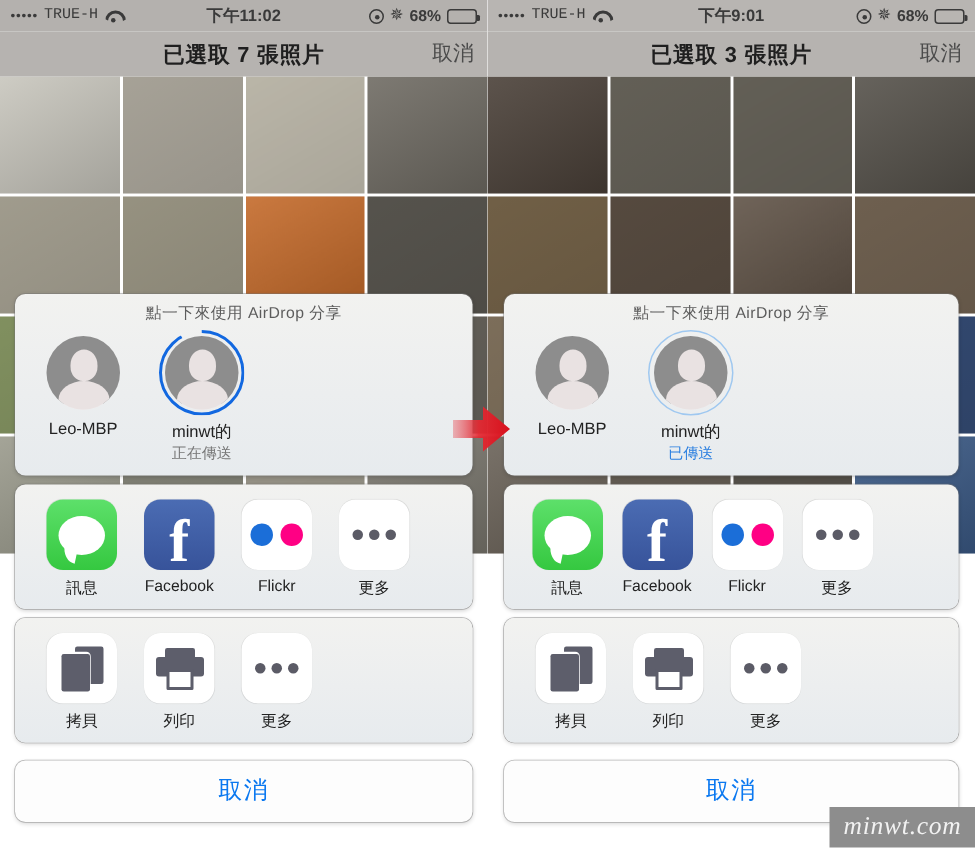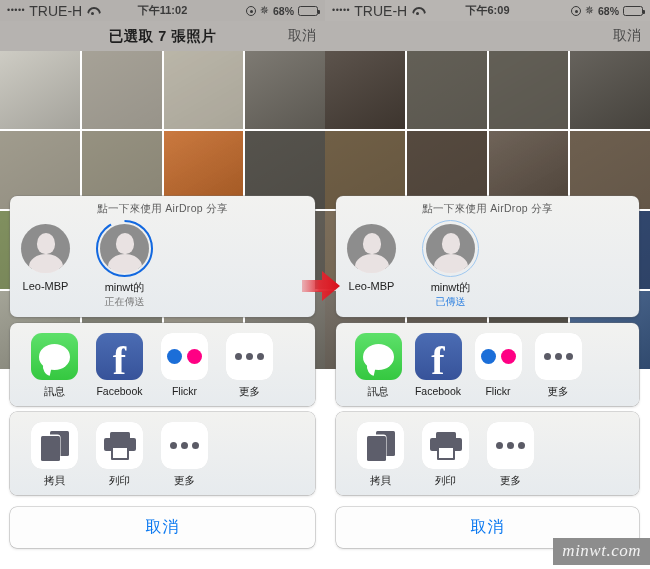--- a/index.html
+++ b/index.html
@@ -18,21 +18,21 @@
   
   .statusbar {
     position: relative; height: 21px; width: 100%;
     background: #b4b1ae;
     display: flex; align-items: center;
     font-size: 11px; color: #3a3a3a; z-index: 6;
   }
   .phone.right .statusbar { background: #b8b5b2; }
   .sb-left { display: flex; align-items: center; gap: 4px; padding-left: 7px; }
   .dots { letter-spacing: 0.5px; font-size: 9px; line-height: 1; }
-  .carrier { font-size: 14px; font-weight: 500; }
+  .carrier { font-size: 10px; font-weight: 500; font-family: Liberation Mono, monospace; }
   .wifi-ic { display:inline-block; width: 12px; height: 10px; position: relative; }
   .wifi-ic::before{
     content:""; position:absolute; left:1px; top:1px; width:10px; height:10px;
     border: 2px solid #3a3a3a; border-radius: 50%;
     clip-path: polygon(0 0, 100% 0, 100% 45%, 50% 70%, 0 45%);
   }
   .wifi-ic::after{
     content:""; position:absolute; left:4.5px; top:6px; width:3px; height:3px;
     background:#3a3a3a; border-radius:50%;
   }
@@ -70,21 +70,21 @@
 
   .panel {
     background: linear-gradient(180deg,#f2f2f0 0%, #eceeef 55%, #e7ebee 100%);
     border-radius: 7px;
     box-shadow: 0 0 0 .5px rgba(120,120,120,.55), 0 1px 3px rgba(0,0,0,.18);
   }
 
   
   .airdrop { padding: 6px 0 8px 0; }
   .airdrop-hint { text-align: center; font-size: 10.5px; color: #5c5c5c; margin-bottom: 4px; letter-spacing: .3px; }
-  .contacts { display: flex; padding-left: 4px; gap: 16px; }
+  .contacts { display: flex; padding-left: 14px; gap: 16px; }
   .contact { width: 63px; text-align: center; }
   .ava-wrap { position: relative; width: 57px; height: 57px; margin: 0 auto; }
   .ava {
     position: absolute; left: 4px; top: 4px; width: 49px; height: 49px;
     border-radius: 50%; overflow: hidden;
     background: radial-gradient(circle at 50% 115%, #f3e9e9 0 28%, #8d8d8d 28.5% 100%);
   }
   .ava::before{ 
     content:""; position:absolute; left:50%; top:9px; transform:translateX(-50%);
     width: 18px; height: 21px; border-radius: 50% 50% 45% 45%; background:#e9e2e2;
@@ -306,30 +306,31 @@
   </div>
 
   <div class="phone right">
 
     <div class="statusbar">
       <div class="sb-left">
         <span class="dots">•••••</span>
         <span class="carrier">TRUE-H</span>
         <span class="wifi-ic"></span>
       </div>
-      <div class="sb-time">下午6:09</div>
+      <div class="sb-time">下午9:01</div>
       <div class="sb-right">
         <span class="loc-ic"></span>
         <span class="bt-ic">✵</span>
         <span class="batt-pct">68%</span>
         <span class="batt"><span class="batt-fill"></span></span>
       </div>
     </div>
 
     <div class="navbar">
+      <div class="nav-title">已選取 3 張照片</div>
       <div class="nav-cancel">取消</div>
     </div>
 
     <div class="grid-bg">
         <div class="cell" style="background: linear-gradient(150deg, rgba(255, 255, 255, 0.1), rgba(0, 0, 0, 0.18)), rgb(74, 64, 56);"></div>
         <div class="cell" style="background: linear-gradient(150deg, rgba(0, 0, 0, 0.1), rgba(0, 0, 0, 0.18)), rgb(110, 106, 96);"></div>
         <div class="cell" style="background: linear-gradient(150deg, rgba(0, 0, 0, 0.1), rgba(0, 0, 0, 0.18)), rgb(110, 106, 96);"></div>
         <div class="cell" style="background: linear-gradient(150deg, rgba(255, 255, 255, 0.1), rgba(0, 0, 0, 0.18)), rgb(85, 81, 74);"></div>
         <div class="cell" style="background: linear-gradient(150deg, rgba(0, 0, 0, 0.1), rgba(0, 0, 0, 0.18)), rgb(125, 106, 78);"></div>
         <div class="cell" style="background: linear-gradient(150deg, rgba(0, 0, 0, 0.1), rgba(0, 0, 0, 0.18)), rgb(95, 82, 70);"></div>

